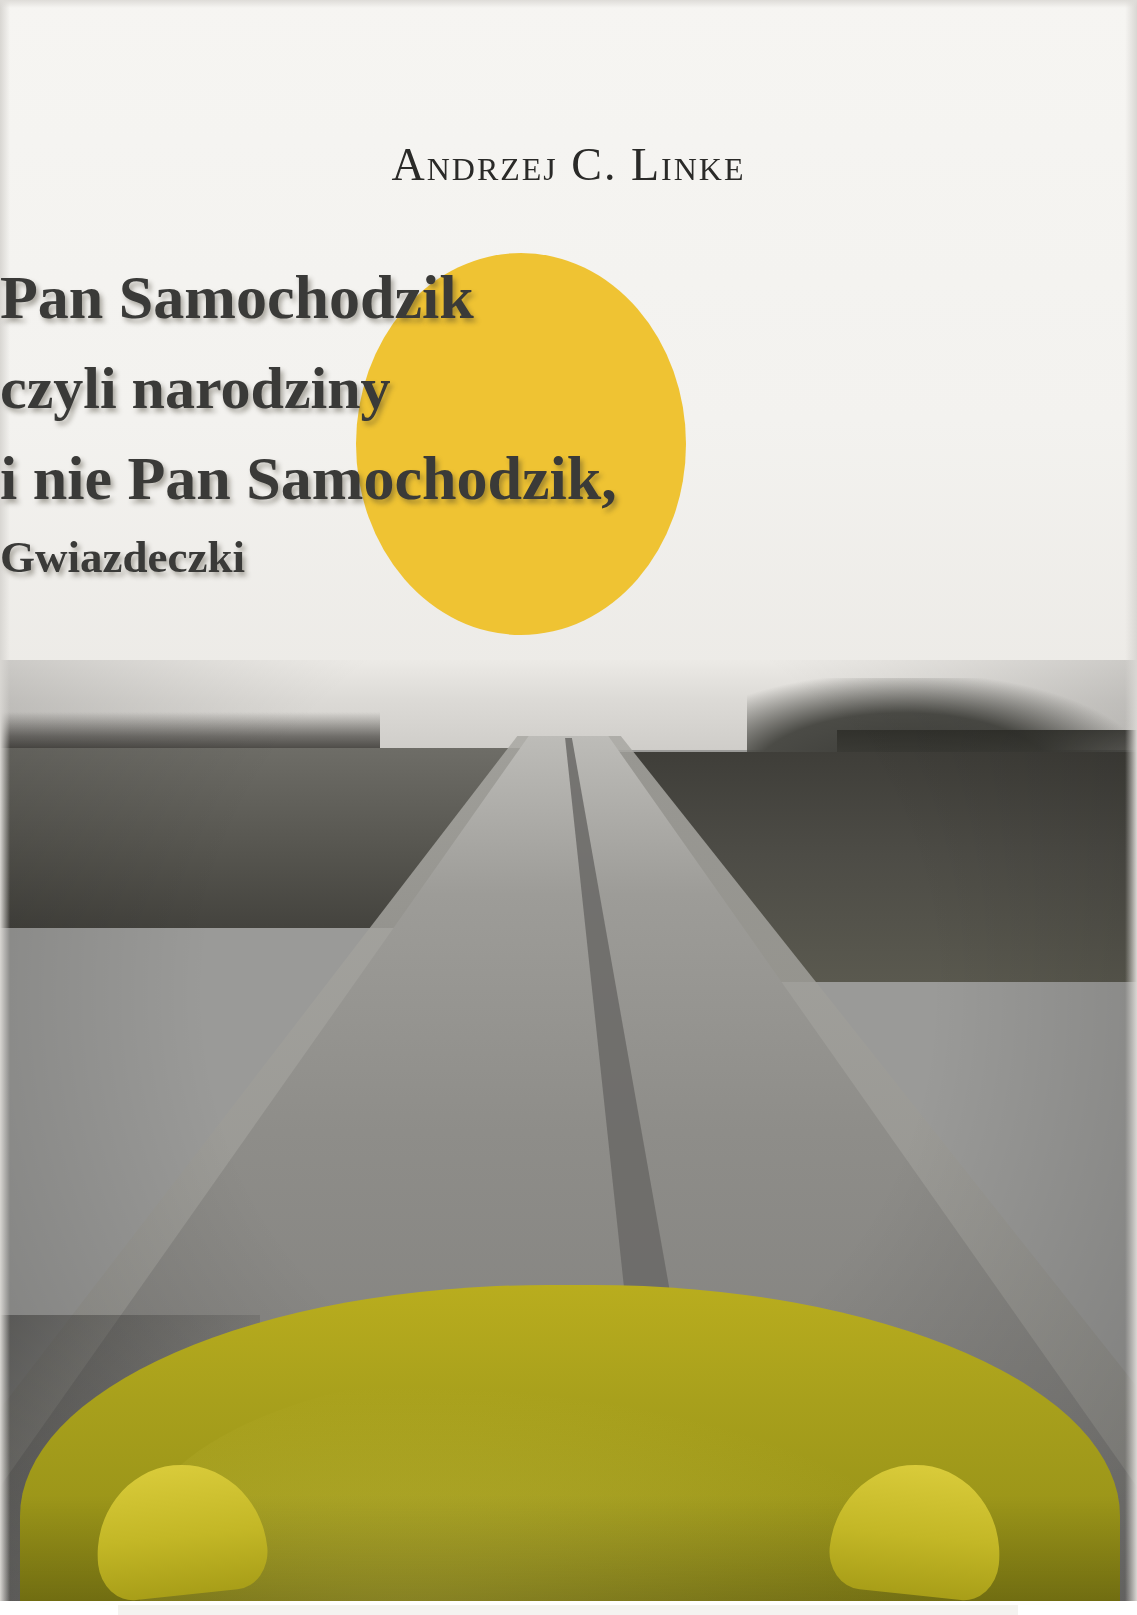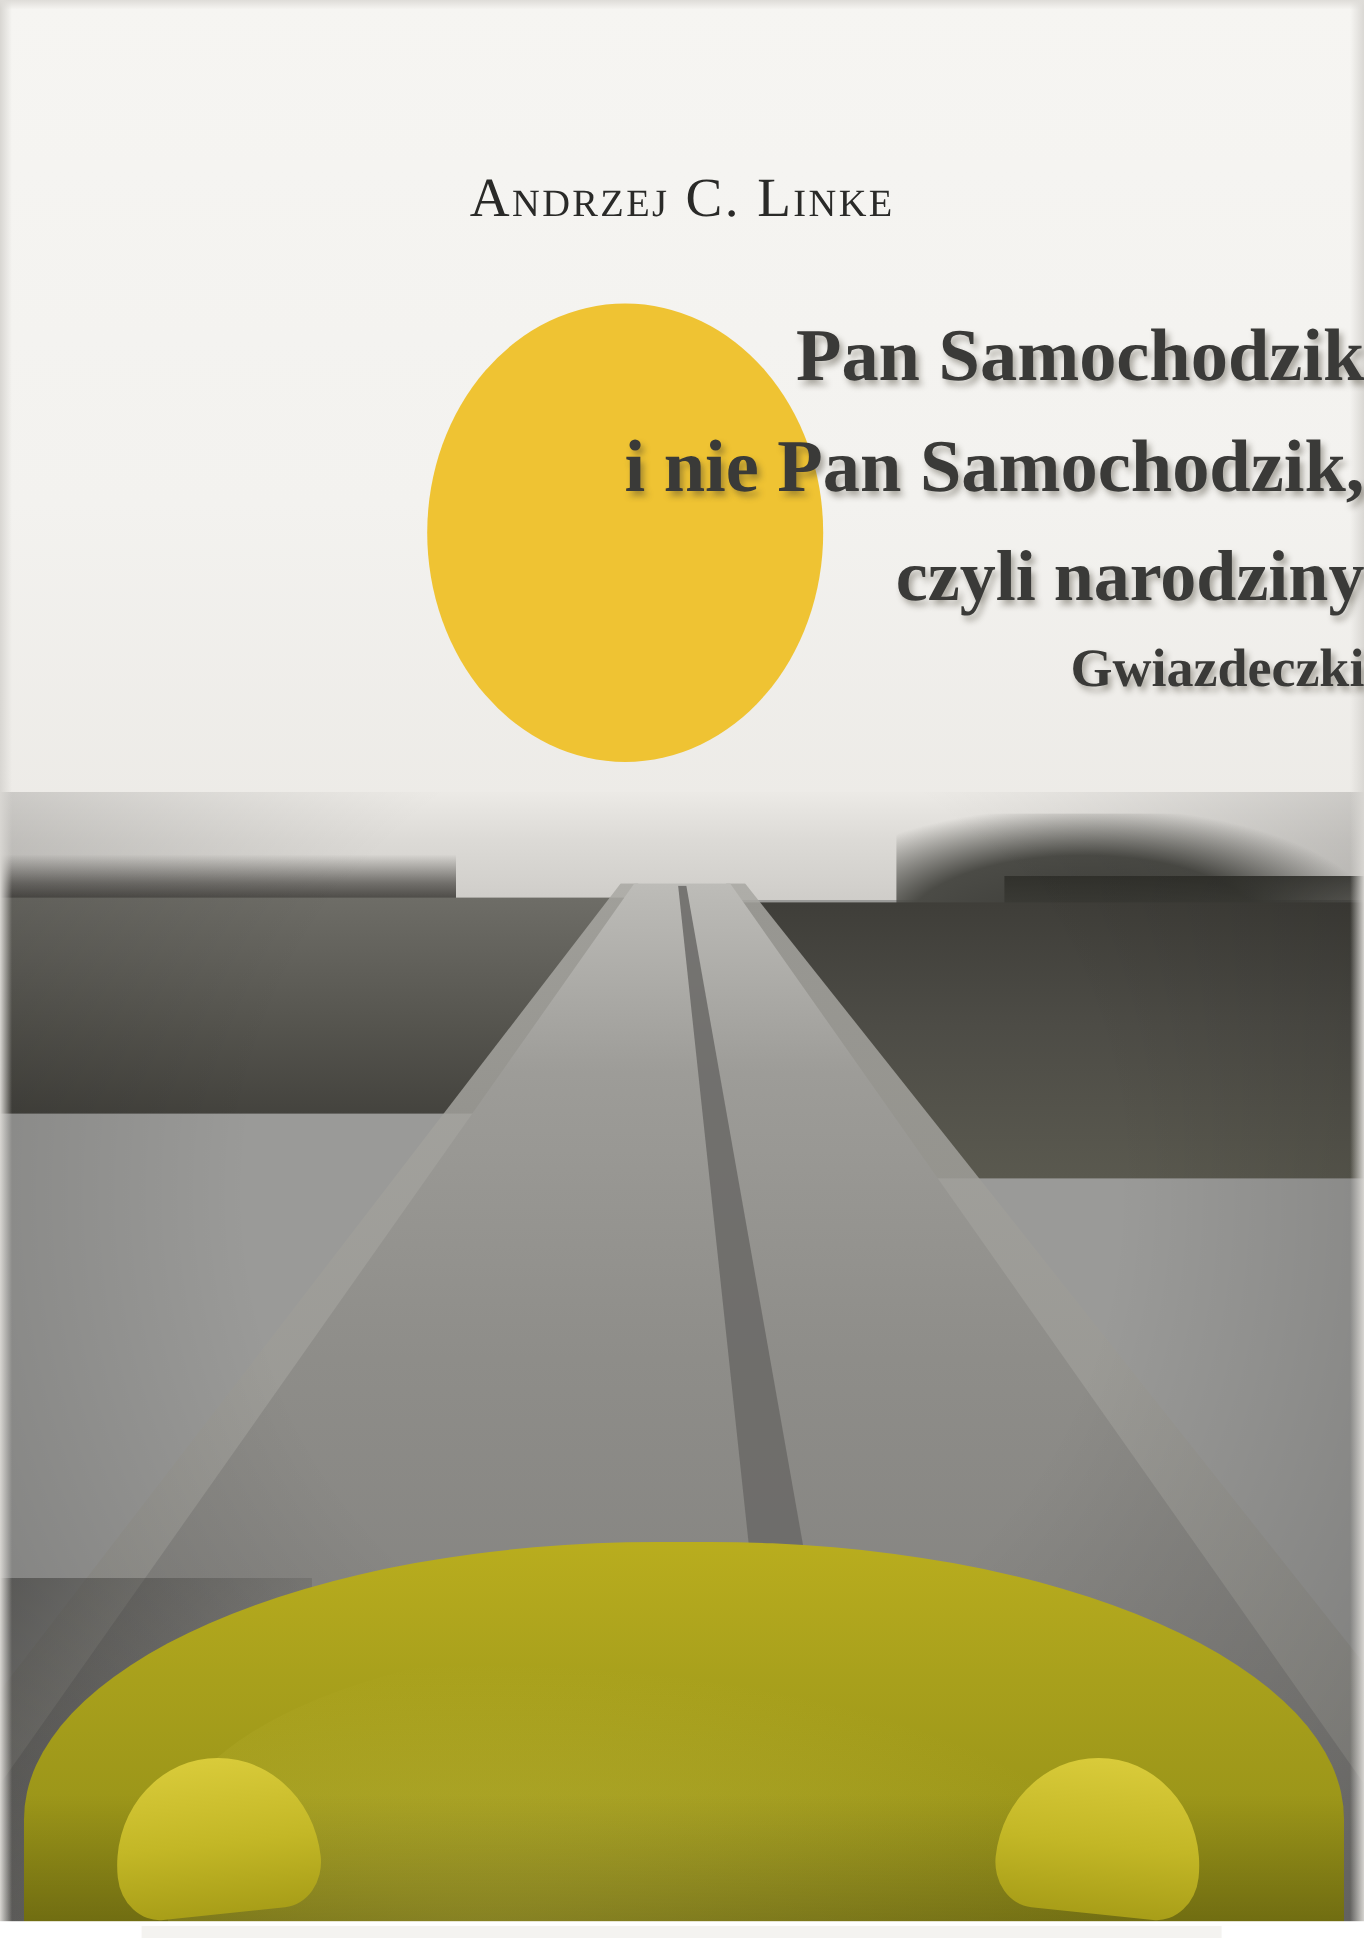--- a/index.html
+++ b/index.html
@@ -69,21 +69,21 @@
     text-transform: none;
     z-index: 6;
   }
 
   
   .title {
     position: absolute;
     left: 0;
     top: 252px;
     width: 100%;
-    text-align: right;
+    text-align: left;
     z-index: 6;
     color: #3a3a38;
     font-family: "Liberation Serif", serif;
     font-weight: bold;
     font-size: 60px;
     line-height: 1.48;
     text-shadow: 3px 4px 5px rgba(60,55,40,0.40);
   }
   .title .line { display: block; white-space: nowrap; }
   .title .l1 { font-size: 62px; }
@@ -229,22 +229,22 @@
 <div id="cover">
 
   <div class="sky"></div>
 
   <div class="sun"></div>
 
   <div class="author">Andrzej C. Linke</div>
 
   <div class="title">
     <span class="line l1">Pan Samochodzik</span>
+    <span class="line l3">czyli narodziny</span>
     <span class="line l2">i nie Pan Samochodzik,</span>
-    <span class="line l3">czyli narodziny</span>
     <span class="line l4">Gwiazdeczki</span>
   </div>
 
   <div class="photo">
     <div class="ph-sky"></div>
     <div class="trees-left"></div>
     <div class="trees-right"></div>
     <div class="trees-right2"></div>
     <div class="field-left"></div>
     <div class="field-right"></div>

